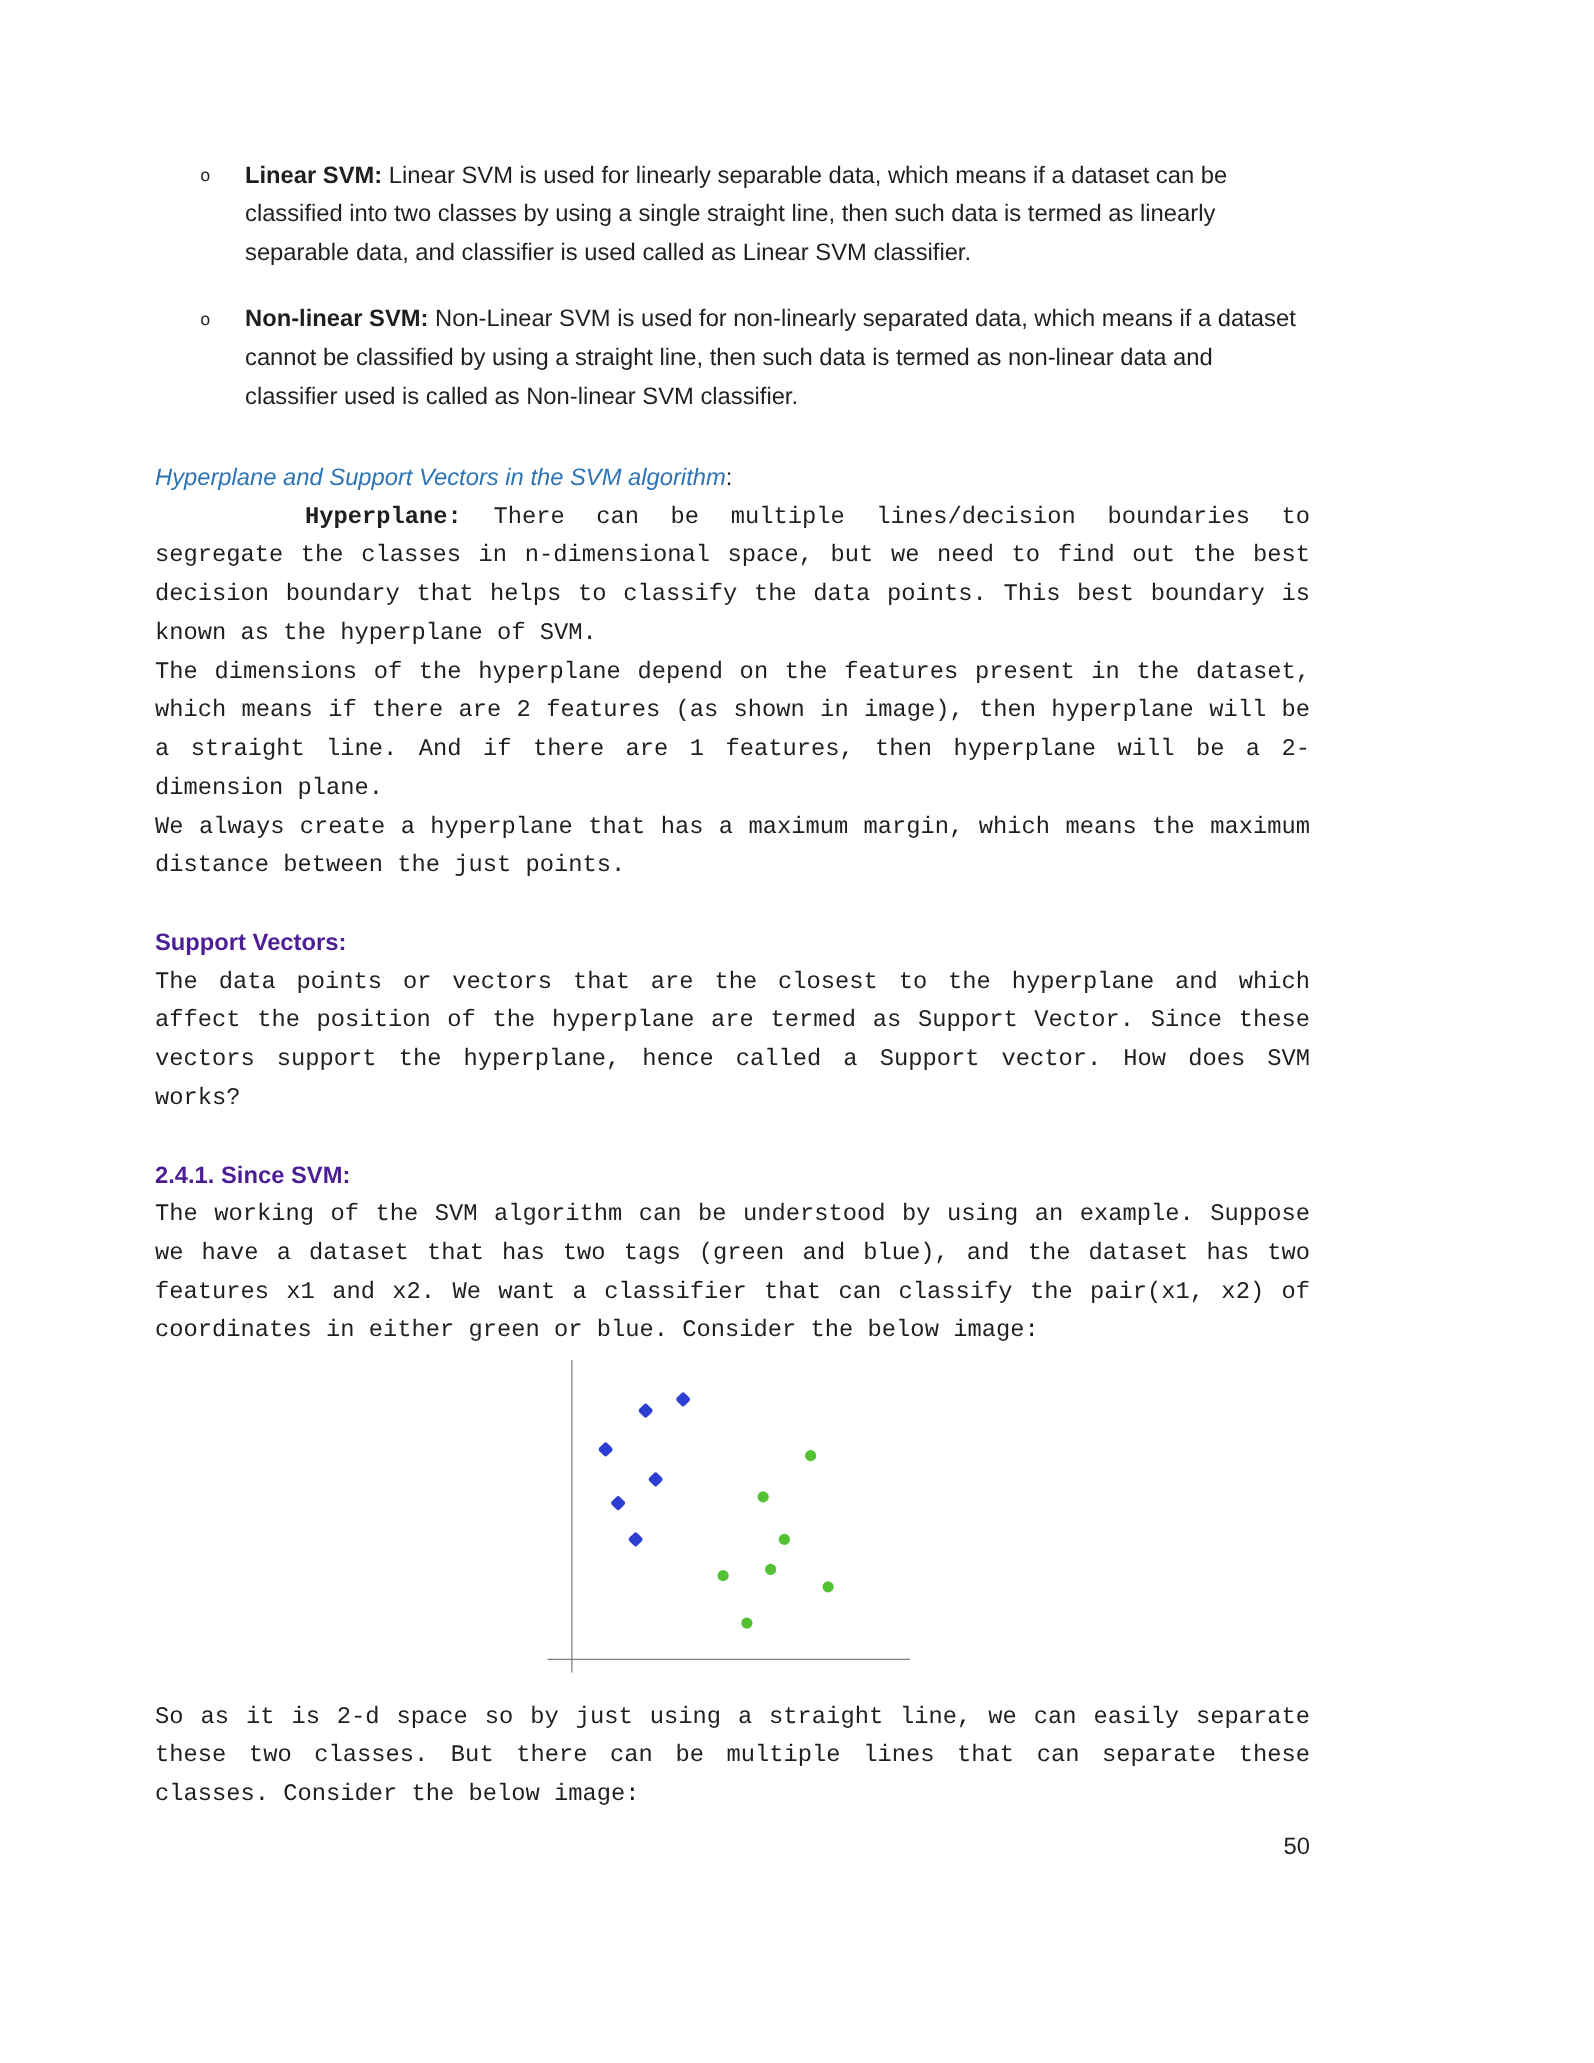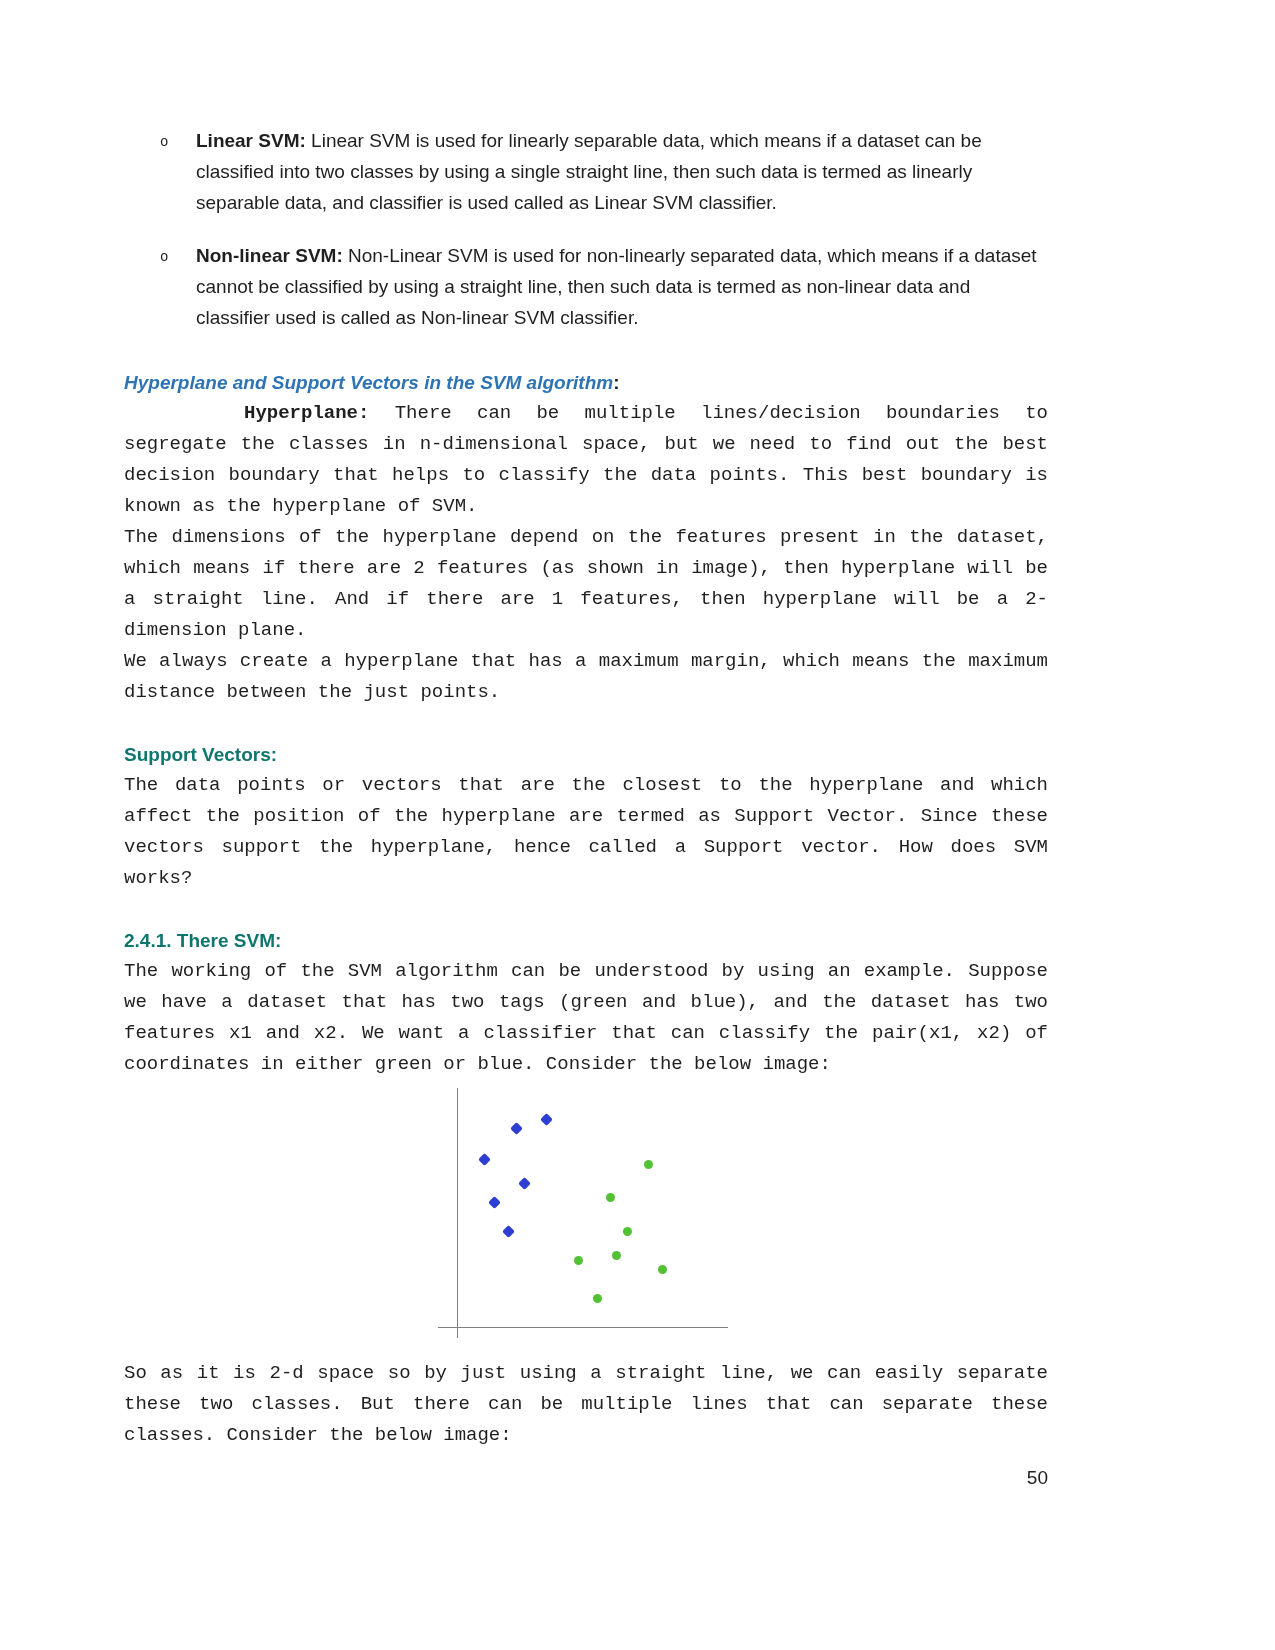--- a/index.html
+++ b/index.html
@@ -38,32 +38,32 @@
     margin: 0;
     text-align: justify;
     font-family: Liberation Mono, monospace;
   }
   .para.first-indent {
     text-indent: 120px;
   }
   strong { font-weight: bold; }
   .heading-blue {
     margin: 34px 0 0 0;
-    font-weight: bold;
+    font-weight: normal;
     font-style: italic;
     color: #2e74b5;
   }
   .heading-blue .suffix {
     color: #1f1f1f;
     font-style: normal;
   }
   .heading-black {
     margin: 31px 0 0 0;
     font-weight: bold;
-    color: #0f766e;
+    color: #4c1d95;
   }
   .chart-wrap {
     position: relative;
     width: 290px;
     height: 250px;
     margin: 8px 0 20px 314px;
   }
   .axis {
     position: absolute;
     background: #7f7f7f;
@@ -126,21 +126,21 @@
   </p>
 
   <p class="para">The dimensions of the hyperplane depend on the features present in the dataset, which means if there are 2 features (as shown in image), then hyperplane will be a straight line. And if there are 1 features, then hyperplane will be a 2-dimension plane.</p>
 
   <p class="para">We always create a hyperplane that has a maximum margin, which means the maximum distance between the just points.</p>
 
   <p class="heading-black">Support Vectors:</p>
 
   <p class="para">The data points or vectors that are the closest to the hyperplane and which affect the position of the hyperplane are termed as Support Vector. Since these vectors support the hyperplane, hence called a Support vector. How does SVM works?</p>
 
-  <p class="heading-black">2.4.1. There SVM:</p>
+  <p class="heading-black">2.4.1. Since SVM:</p>
 
   <p class="para">The working of the SVM algorithm can be understood by using an example. Suppose we have a dataset that has two tags (green and blue), and the dataset has two features x1 and x2. We want a classifier that can classify the pair(x1, x2) of coordinates in either green or blue. Consider the below image:</p>
 
   <div class="chart-wrap">
     <div class="axis axis-y" style="background: rgb(127, 127, 127);"></div>
     <div class="axis axis-x" style="background: rgb(127, 127, 127);"></div>
   <span class="marker diamond" style="background: rgb(45, 63, 211); left: 73.9px; top: 36.13px;"></span>
       <span class="marker diamond" style="background: rgb(45, 63, 211); left: 103.6px; top: 26.57px;"></span>
       <span class="marker diamond" style="background: rgb(45, 63, 211); left: 41.5px; top: 67.2px;"></span>
       <span class="marker diamond" style="background: rgb(45, 63, 211); left: 82px; top: 91.1px;"></span>

